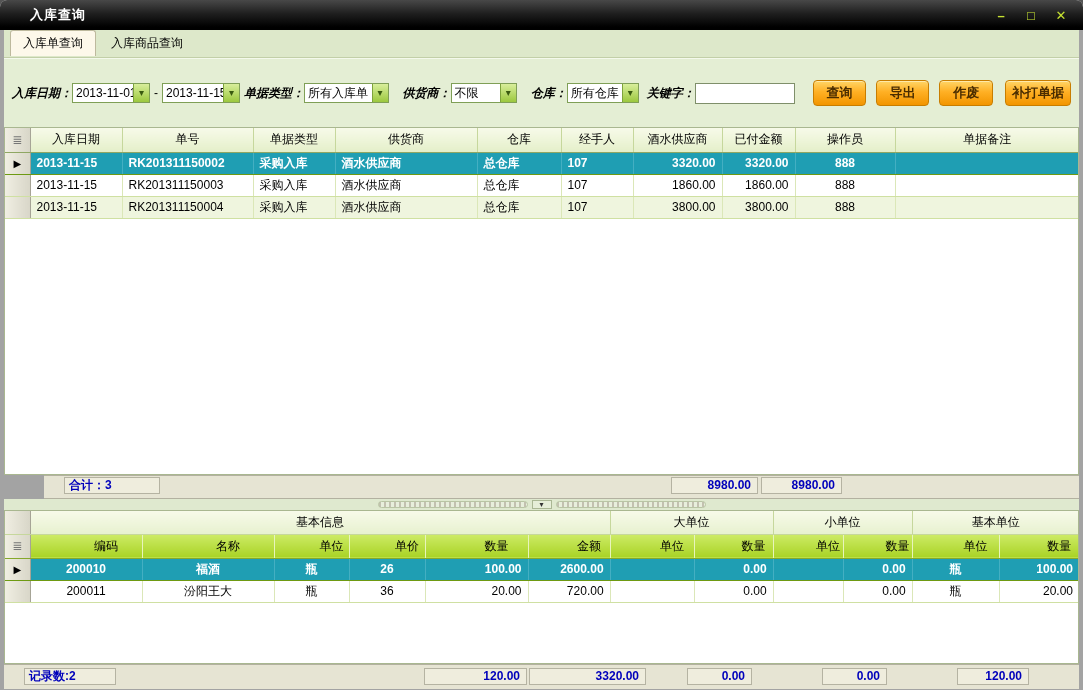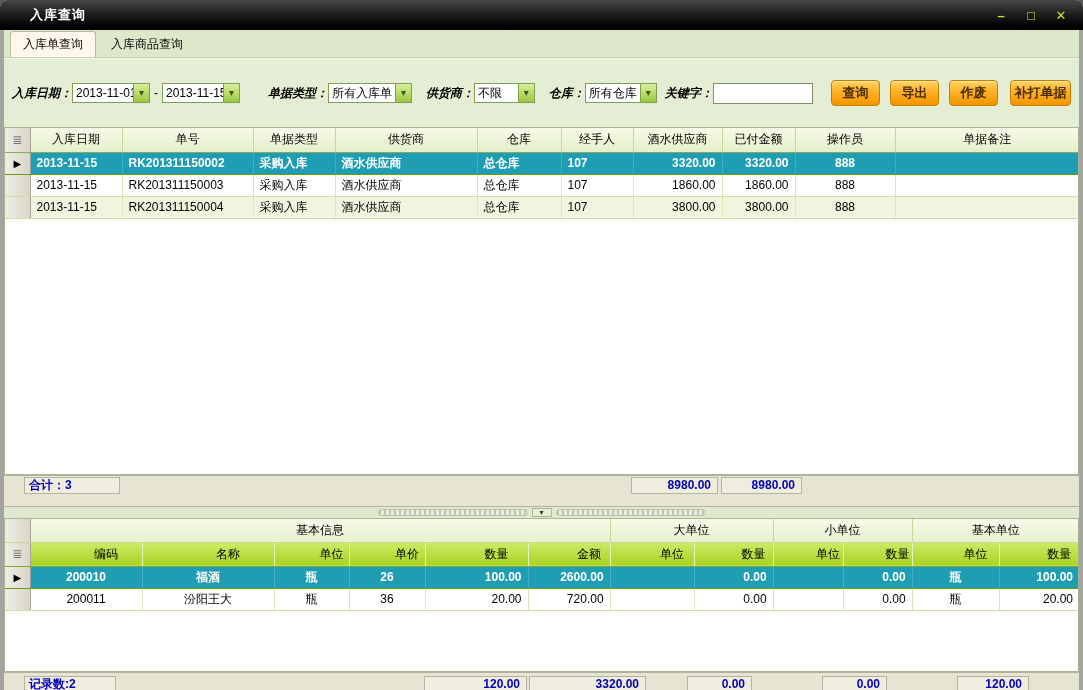--- a/index.html
+++ b/index.html
@@ -11,21 +11,21 @@
 
   
   .titlebar { height:30px; margin:0 -4px; padding:0 14px 0 30px; display:flex; align-items:center;
               background:linear-gradient(#484848,#1f1f1f 45%,#000 90%);
               border-radius:7px 7px 0 0; }
   .titlebar .title { color:#fff; font-weight:bold; font-size:13px; letter-spacing:1px; }
   .win-controls { margin-left:auto; display:flex; gap:14px; }
   .win-btn { color:#c6e132; font-weight:bold; font-size:13px; width:16px; text-align:center; cursor:default; }
 
   
-  .tabbar { height:28px; background:#dde8ca; display:flex; align-items:center; padding-left:6px;
+  .tabbar { height:28px; background:#dde8ca; display:flex; align-items:flex-start; padding-left:6px;
             border-bottom:1px solid #c2cfa8; }
   .tab { padding:4px 12px 4px 12px; font-size:12px; margin-right:2px; border:1px solid transparent; border-bottom:none; }
   .tab.active { background:#fdf8ea; border-color:#bdb99d; border-radius:3px 3px 0 0; }
 
   
   .filterbar { height:69px; background:#e4eed4; border-top:1px solid #f4f9ec;
                display:flex; align-items:center; padding:0 8px; }
   .flabel { font-weight:bold; white-space:nowrap;font-style:italic; }
   .combo { background:#fff; border:1px solid #7f9f56; height:20px; display:flex; align-items:center; }
   .combo-text { flex:1; padding:0 3px; white-space:nowrap; overflow:hidden; font-size:12px; }
@@ -53,21 +53,21 @@
                           border-top:1px solid #6e9a12; border-bottom:1px solid #6e9a12; border-right:1px solid #44afc2; }
   td.marker-cell, th.marker-cell { background:linear-gradient(90deg,#f0eee2,#d8d6c8) !important; border-right:1px solid #a6a496 !important;
                    text-align:center; color:#777; padding:0 !important; }
   .data-row.selected td.marker-cell { color:#000; font-weight:normal; font-size:10px;
                    border-top:1px solid #6e9a12; border-bottom:1px solid #6e9a12; }
   .cell.left{text-align:left}.cell.right{text-align:right}.cell.center{text-align:center}
   .grid-filler { flex:1; background:#fff; }
 
   
   .sumstrip { position:relative; background:#e6e4d3; border:1px solid #b3b1a0; border-left:none; border-right:none; }
-  .sum-main { height:32px; }
+  .sum-main { height:24px;margin-left:40px; }
   .sum-detail { height:25px; border-bottom:none; }
   .sumbox { position:absolute; top:1px; height:17px; background:#efeddd; border:1px solid #b5b3a2;
             color:#0000bb; font-weight:bold; font-size:12px; line-height:15px; }
   .sum-detail .sumbox { top:3px; }
   .sumbox.lab { padding-left:4px; text-align:left; }
   .sumbox.num { padding-right:6px; text-align:right; }
 
   
   .splitter { height:11px; background:#dfe9cf; display:flex; align-items:center; justify-content:center; gap:4px; }
   .grip { width:150px; height:7px; border:1px solid #b9c5a4; border-radius:4px; background:
@@ -98,21 +98,21 @@
     <span class="flabel">入库日期：</span>
     <div class="combo" style="width:78px">
       <span class="combo-text">2013-11-01</span>
       <span class="combo-btn">▾</span>
     </div>
     <span style="margin:0 4px">-</span>
     <div class="combo" style="width:78px">
       <span class="combo-text">2013-11-15</span>
       <span class="combo-btn">▾</span>
     </div>
-    <span class="flabel" style="margin-left:28px">单据类型：</span>
+    <span class="flabel" style="margin-left:4px">单据类型：</span>
     <div class="combo" style="width:92px">
       <span class="combo-text">所有入库单</span>
       <span class="combo-btn">▾</span>
     </div>
     <span class="flabel" style="margin-left:14px">供货商：</span>
     <div class="combo" style="width:72px">
       <span class="combo-text">不限</span>
       <span class="combo-btn">▾</span>
     </div>
     <span class="flabel" style="margin-left:14px">仓库：</span>

